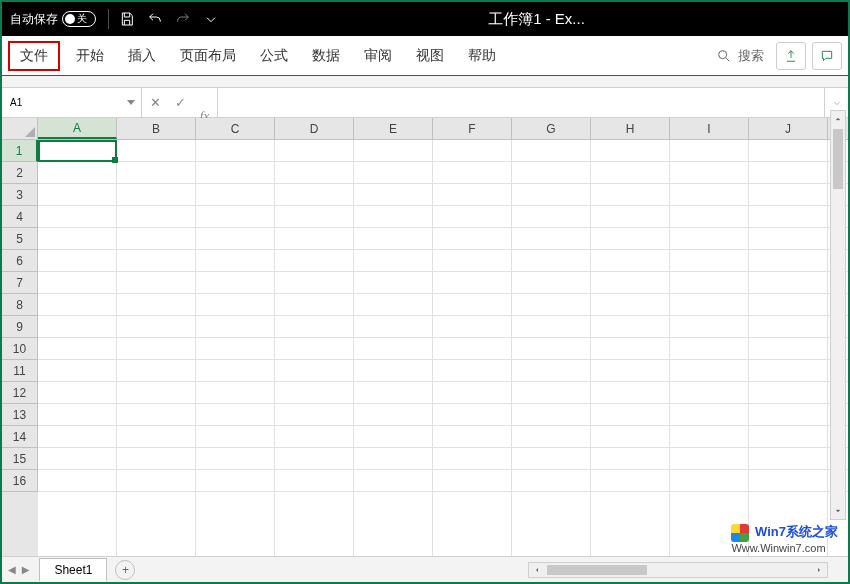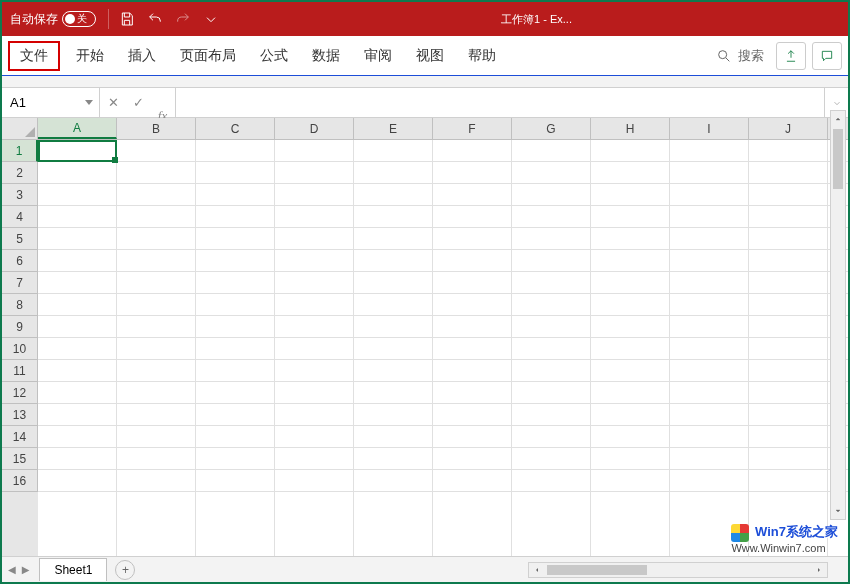--- a/index.html
+++ b/index.html
@@ -1,27 +1,27 @@
 <!DOCTYPE html>
 <html><head>
 <meta charset="utf-8">
 <style>
   * { box-sizing: border-box; margin: 0; padding: 0; font-family: "Microsoft YaHei", Arial, sans-serif; }
   body { width: 850px; height: 584px; overflow: hidden; background: #fff; border: 2px solid #0d7a4e; position: relative; }
 
   
-  .titlebar { height: 34px; background: #b91c1c; display: flex; align-items: center; color: #fff; font-size: 12px; }
+  .titlebar { height: 34px; background: #000000; display: flex; align-items: center; color: #fff; font-size: 12px; }
   .autosave { display: flex; align-items: center; gap: 4px; padding: 0 8px; }
   .autosave-toggle { width: 34px; height: 16px; border: 1px solid #fff; border-radius: 8px; display: flex; align-items: center; padding: 0 2px; gap: 2px; }
   .autosave-toggle-knob { width: 10px; height: 10px; background: #fff; border-radius: 50%; }
   .autosave-toggle-label { font-size: 10px; color: #fff; }
   .tb-divider { width: 1px; height: 20px; background: rgba(255,255,255,0.3); margin: 0 4px; }
   .tb-btn { width: 28px; height: 28px; display: flex; align-items: center; justify-content: center; cursor: pointer; }
   .tb-btn svg { width: 16px; height: 16px; stroke: #fff; fill: none; stroke-width: 1.5; }
-  .title-text { flex: 1; text-align: center; font-size: 11px; }
+  .title-text { flex: 1; text-align: center; font-size: 15px; }
   .title-right { display: flex; align-items: center; gap: 2px; padding-right: 4px; }
   .user-label { font-size: 12px; margin-right: 4px; }
   .avatar { width: 22px; height: 22px; border-radius: 50%; background: radial-gradient(circle at 40% 35%, #fffde7, #fbc02d 60%, #8d6e63); }
   .win-btn { width: 44px; height: 30px; display: flex; align-items: center; justify-content: center; cursor: pointer; }
   .win-btn svg { width: 14px; height: 14px; stroke: #fff; fill: none; stroke-width: 1.5; }
 
   
   .ribbon { height: 40px; background: #fff; border-bottom: 1px solid #1d4ed8; display: flex; align-items: center; padding: 0 6px; font-size: 14px; color: #333; }
   .ribbon-tab { padding: 6px 12px; cursor: pointer; }
   .ribbon-tab.file { border: 2px solid #d40000; color: #333; padding: 4px 10px; margin-right: 4px; }
@@ -29,21 +29,21 @@
   .search-box { display: flex; align-items: center; gap: 6px; color: #666; font-size: 13px; padding: 0 6px; }
   .search-box svg { width: 16px; height: 16px; stroke: #666; fill: none; stroke-width: 1.5; }
   .ribbon-right-btn { width: 30px; height: 28px; display: flex; align-items: center; justify-content: center; border: 1px solid #ccc; border-radius: 3px; margin-left: 6px; cursor: pointer; }
   .ribbon-right-btn svg { width: 14px; height: 14px; stroke: #107c41; fill: none; stroke-width: 1.5; }
 
   
   .ribbon-body { height: 12px; background: #f3f3f3; border-bottom: 1px solid #d0d0d0; }
 
   
   .formula-bar { height: 30px; display: flex; align-items: stretch; border-bottom: 1px solid #d0d0d0; }
-  .name-box { width: 98px; display: flex; align-items: center; padding: 0 8px; font-size: 13px; border-right: 1px solid #d0d0d0; position: relative; }
+  .name-box { width: 140px; display: flex; align-items: center; padding: 0 8px; font-size: 10px; border-right: 1px solid #d0d0d0; position: relative; }
   .name-box-caret { position: absolute; right: 6px; width: 0; height: 0; border-left: 4px solid transparent; border-right: 4px solid transparent; border-top: 5px solid #888; }
   .fx-btns { display: flex; align-items: center; padding: 0 8px; gap: 14px; border-right: 1px solid #d0d0d0; }
   .fx-btns span { color: #888; font-size: 13px; cursor: pointer; }
   .fx-btns .fx { font-style: italic; font-family: serif; margin-top: 26px; }
   .formula-input { flex: 1; padding: 0 8px; display: flex; align-items: center; font-size: 13px; }
   .formula-expand { width: 24px; display: flex; align-items: center; justify-content: center; border-left: 1px solid #d0d0d0; }
   .formula-expand svg { width: 10px; height: 10px; stroke: #888; fill: none; stroke-width: 1.5; }
 
   
   .grid-wrap { position: relative; height: 438px; display: flex; flex-direction: column; }

